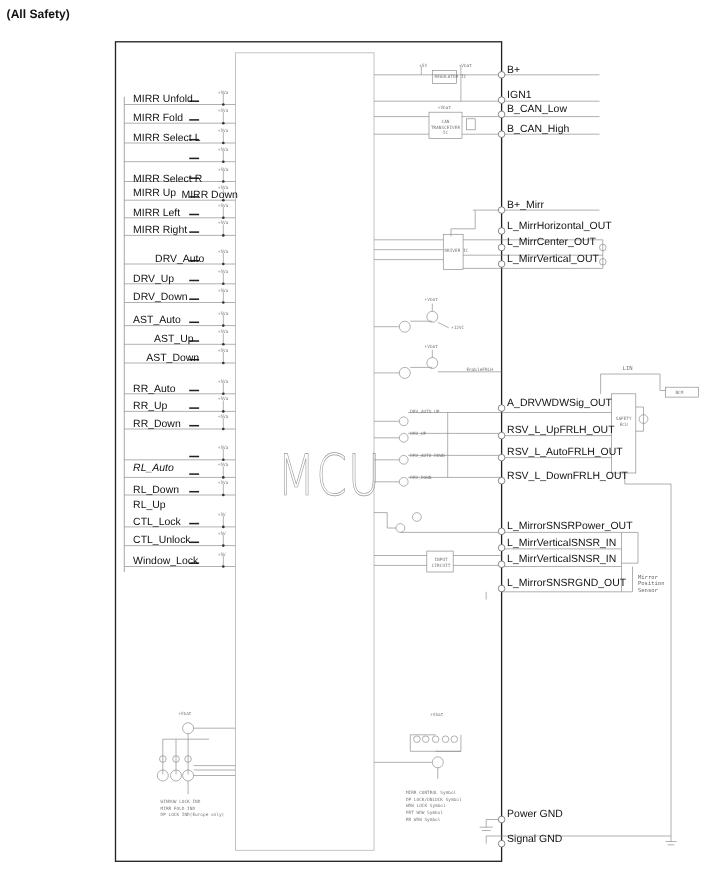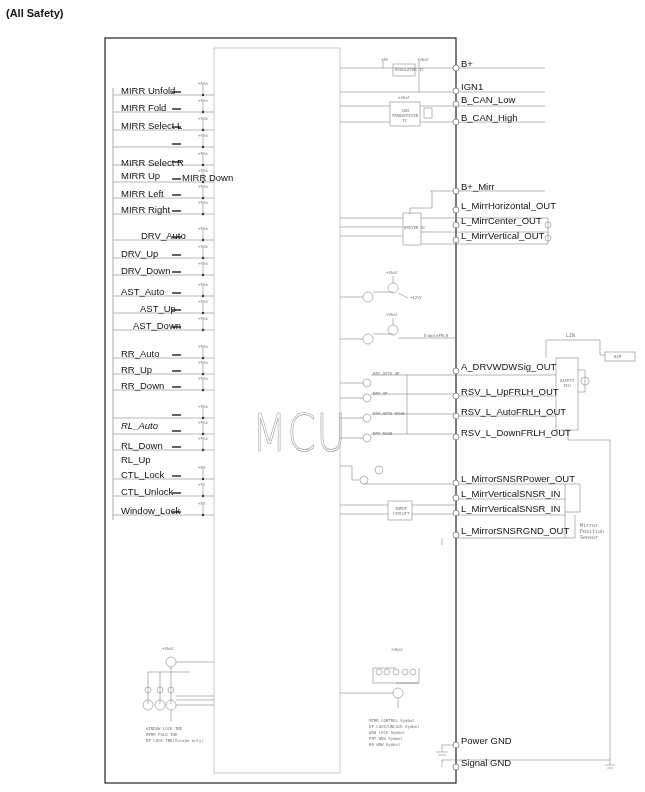--- a/index.html
+++ b/index.html
@@ -283,21 +283,21 @@
     <div class="lbl" style="left: 121px; top: 85px;">MIRR Unfold</div>
     <div class="tiny" style="left: 198px; top: 81px;">+5Va</div>
     <div class="lbl" style="left: 121px; top: 102px;">MIRR Fold</div>
     <div class="tiny" style="left: 198px; top: 98px;">+5Va</div>
     <div class="lbl" style="left: 121px; top: 120px;">MIRR Select L</div>
     <div class="tiny" style="left: 198px; top: 116px;">+5Va</div>
     <div class="lbl" style="left: 121px; top: 137px; margin-top: 20px;">MIRR Select R</div>
     <div class="tiny" style="left: 198px; top: 133px;">+5Va</div>
     <div class="lbl" style="left: 121px; top: 170px;">MIRR Up</div>
     <div class="tiny" style="left: 198px; top: 151px;">+5Va</div>
-    <div class="lbl" style="left: 138px; top: 172px; padding-left: 44px;">MIRR Down</div>
+    <div class="lbl" style="left: 121px; top: 172px; padding-left: 44px;">MIRR Down</div>
     <div class="tiny" style="left: 198px; top: 168px;">+5Va</div>
     <div class="lbl" style="left: 121px; top: 188px;">MIRR Left</div>
     <div class="tiny" style="left: 198px; top: 184px;">+5Va</div>
     <div class="lbl" style="left: 121px; top: 204px;">MIRR Right</div>
     <div class="tiny" style="left: 198px; top: 200px;">+5Va</div>
     <div class="lbl" style="left: 121px; top: 230px; padding-left: 20px;">DRV_Auto</div>
     <div class="tiny" style="left: 198px; top: 226px;">+5Va</div>
     <div class="lbl" style="left: 121px; top: 248px;">DRV_Up</div>
     <div class="tiny" style="left: 198px; top: 244px;">+5Va</div>
     <div class="lbl" style="left: 121px; top: 265px;">DRV_Down</div>

